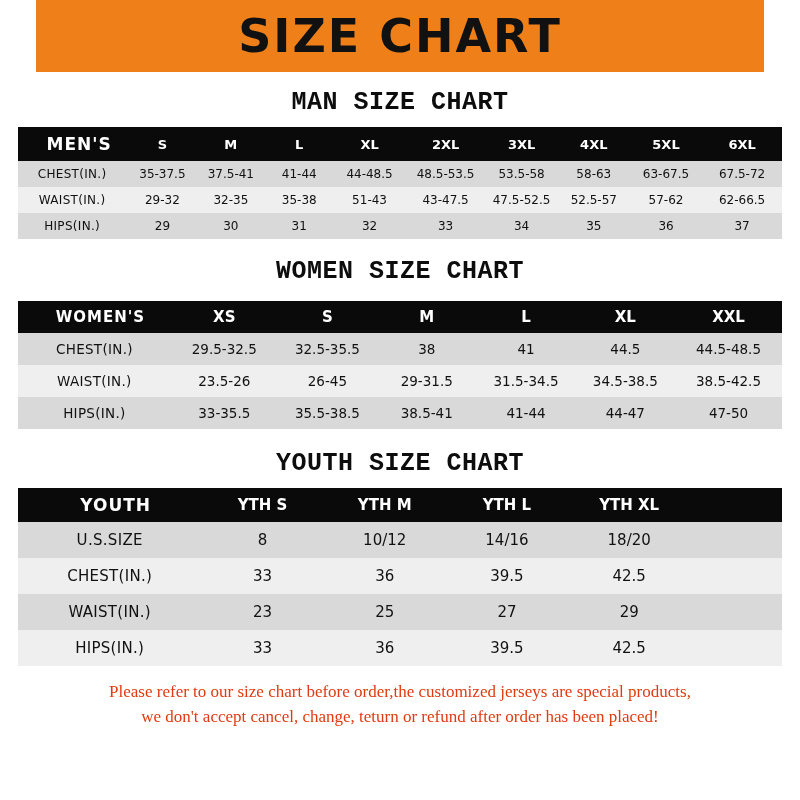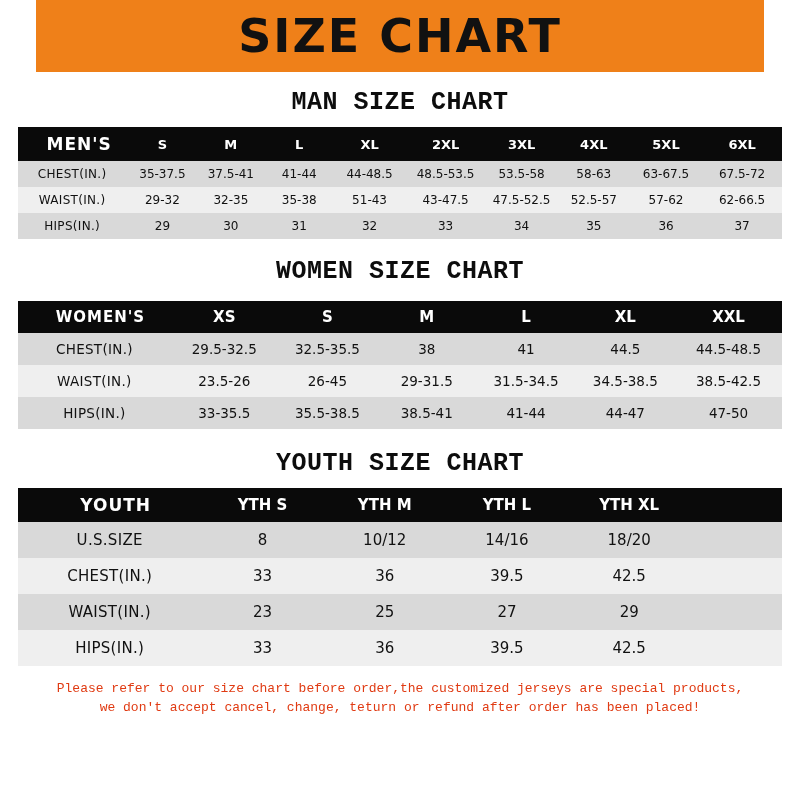--- a/index.html
+++ b/index.html
@@ -121,22 +121,22 @@
   #youth-table thead th { font-size: 15px; }
   #youth-table thead th.corner { font-size: 17px; }
   #youth-table tbody td { font-size: 15px; padding: 9px 2px; }
 
   
   .footer-note {
     margin-top: 14px;
     padding: 0 14px;
     text-align: center;
     color: #e03a12;
-    font-family: Liberation Mono, monospace;
-    font-size: 13px;
+    font-family: Liberation Serif, serif;
+    font-size: 17px;
     line-height: 1.45;
   }
   .footer-note div { white-space: nowrap; }
 </style>
 </head>
 <body>
 
 <div class="page">
 
   <div class="banner">

